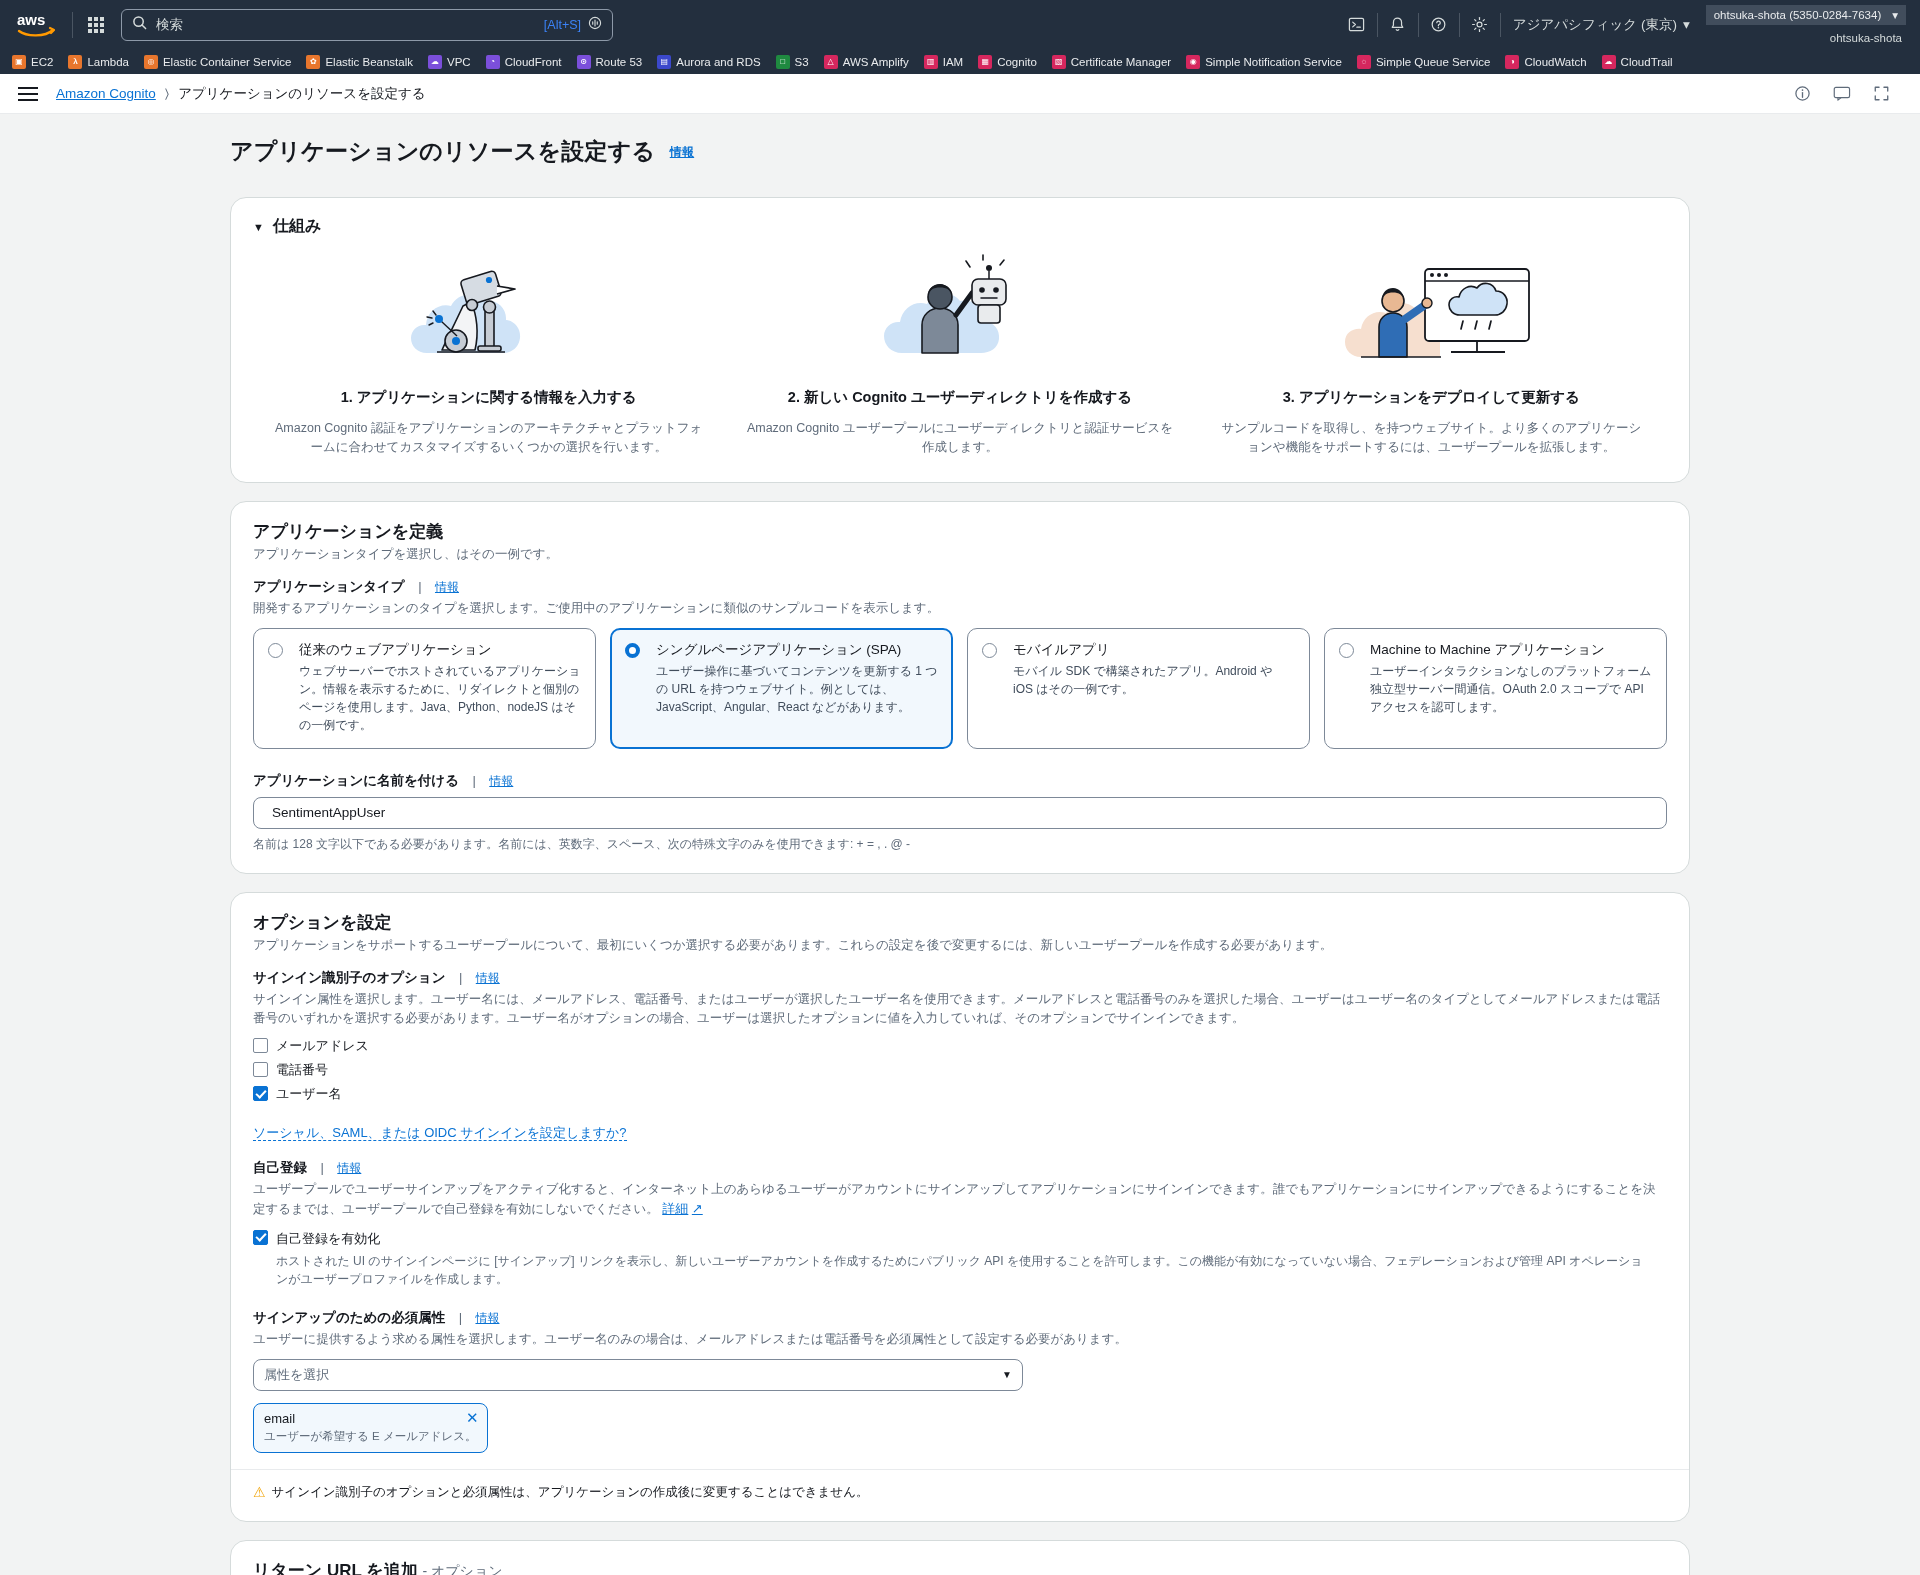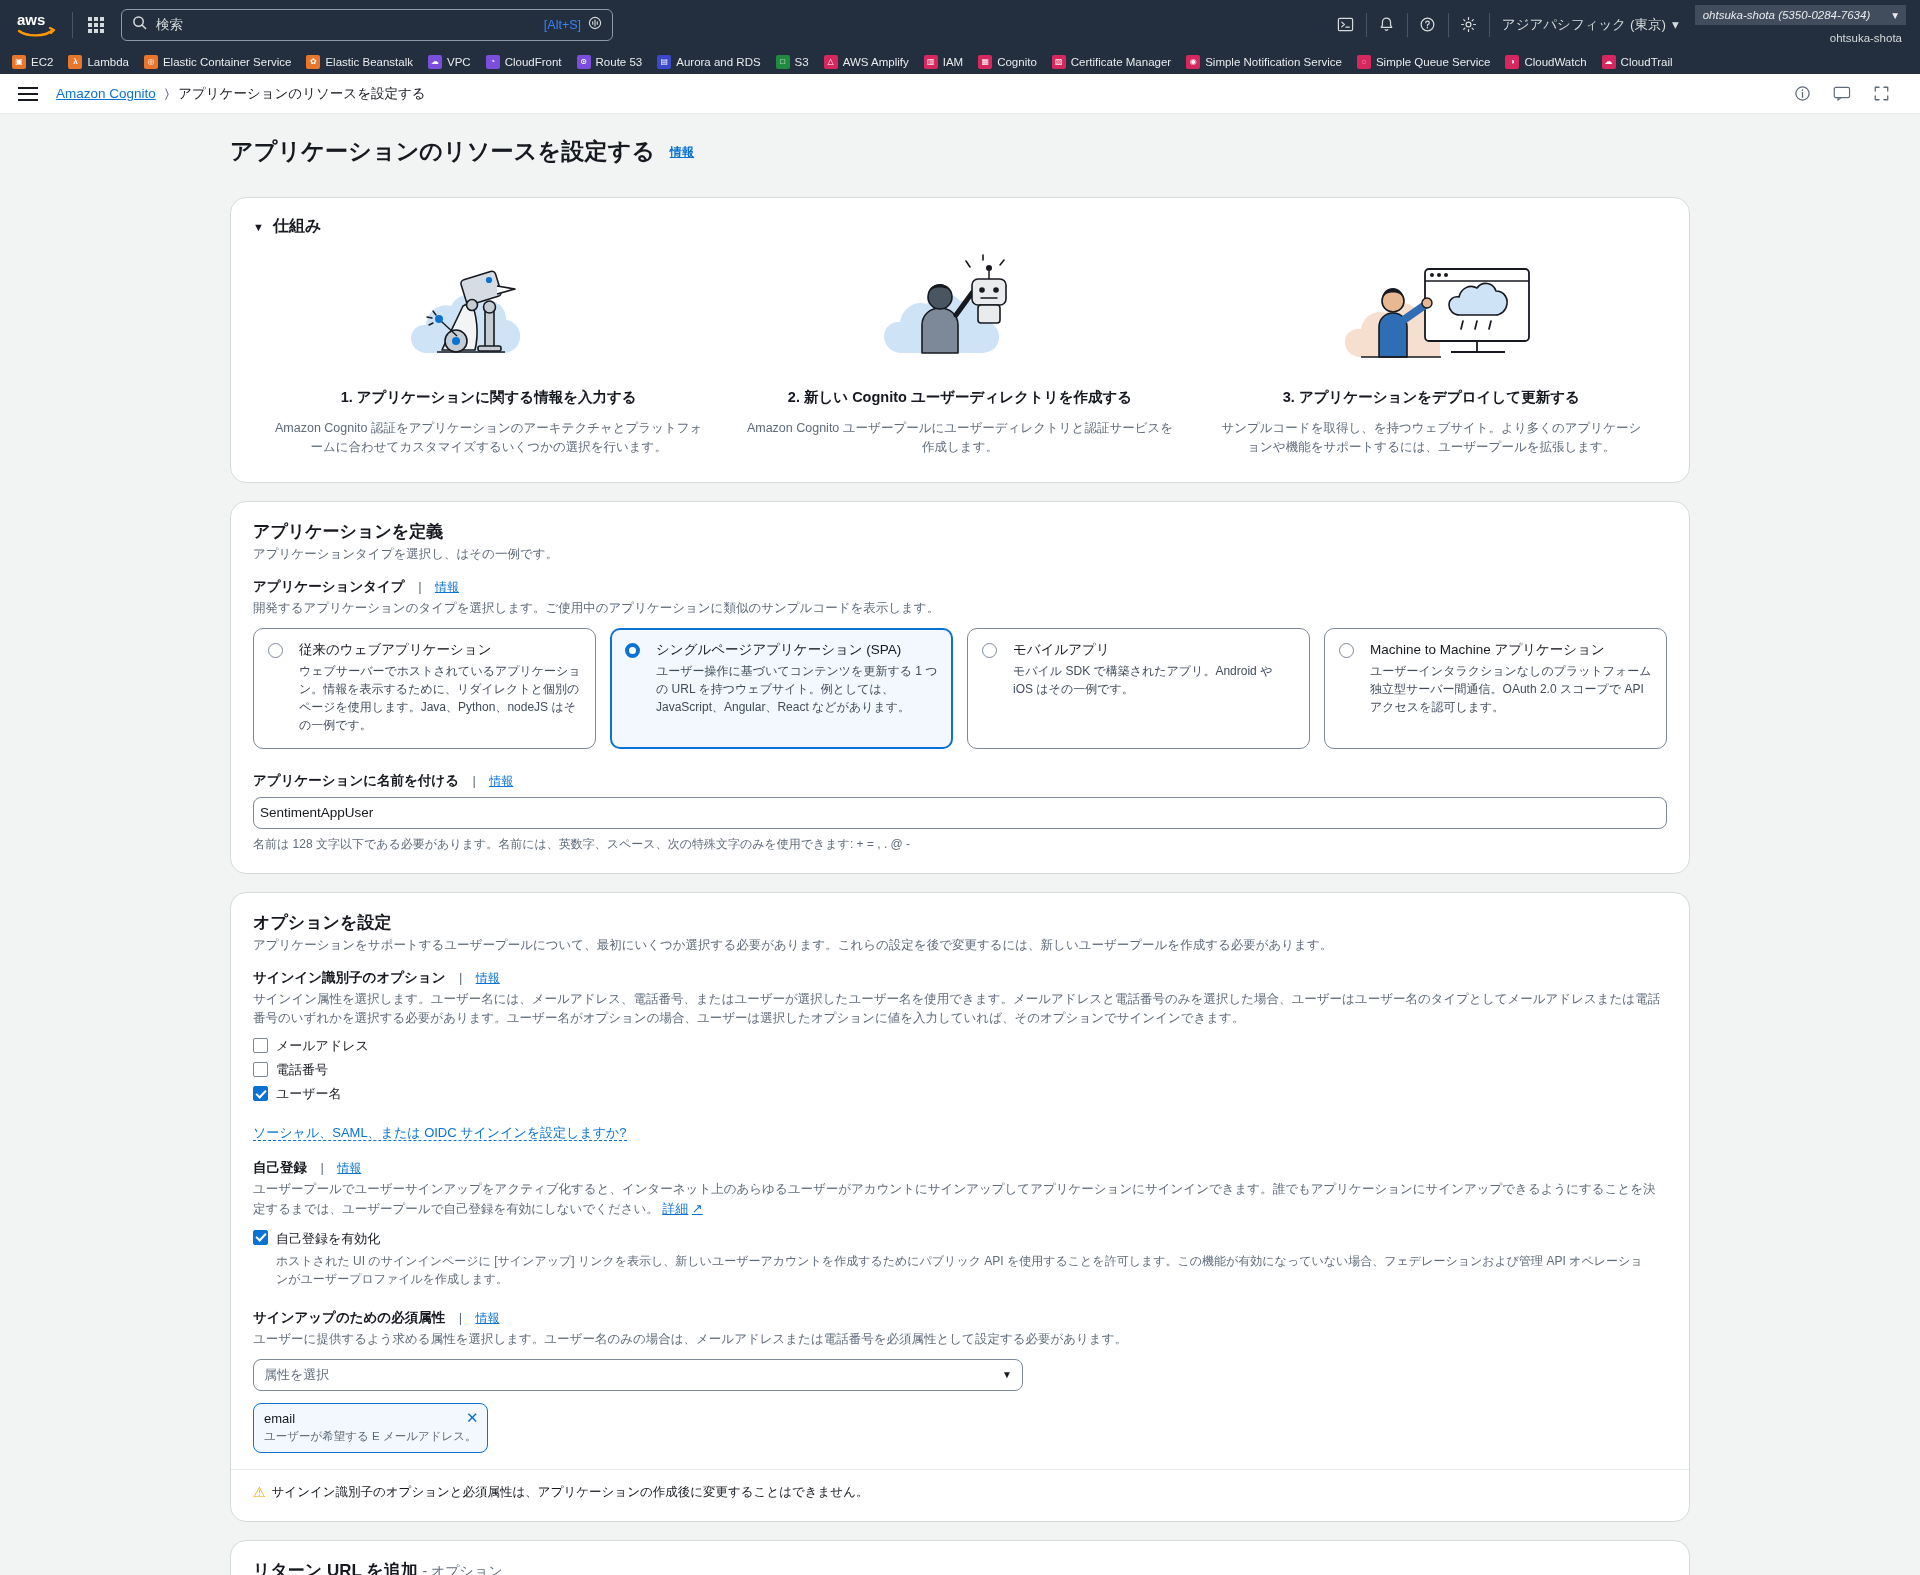--- a/index.html
+++ b/index.html
@@ -35,21 +35,21 @@
   .topnav-right { margin-left: auto; display: flex; align-items: center; height: 49px; }
   .ticon { width: 40px; height: 30px; display: flex; align-items: center; justify-content: center; color:#d5dbdb; cursor:pointer; }
   .ticon svg { display:block; }
   .vbar { width:1px; height:24px; background:#4a5562; }
   .region {
     color: #d5dbdb; font-size: 13.5px; padding: 0 12px; display:flex; gap:6px; cursor:pointer; white-space:nowrap;
   }
   .acct-wrap { display:flex; flex-direction:column; align-items:flex-end; margin-left:4px; }
   .acct-pill {
     background: #414d5c; color: #e9ebed; font-size: 11.5px; padding: 3px 8px;
-    display:flex; align-items:center; gap:22px; white-space:nowrap; cursor:pointer;font-style:italic;
+    display:flex; align-items:center; gap:11px; white-space:nowrap; cursor:pointer;
   }
   .acct-sub { color:#d5dbdb; font-size: 11.5px; padding-top: 7px; padding-right:4px; white-space:nowrap;}
 
   
   .svcbar {
     height: 25px; background: #232f3e; display: flex; align-items: center;
     gap: 0px; padding-left: 12px; overflow: hidden;
   }
   .svc { display:flex; align-items:center; gap:5px; padding: 0 9px 0 0; margin-right:6px; cursor:pointer; white-space:nowrap;}
   .svc .sq { width: 14px; height: 14px; border-radius: 2px; display:flex; align-items:center; justify-content:center;
@@ -100,21 +100,21 @@
     display:flex; gap:16px; background:#fff; cursor:pointer; min-height: 72px;
   }
   .tile.selected { border: 2px solid #0972d3; background:#f2f8fd; padding: 11px 13px 13px 13px; }
   .radio { width:15px; height:15px; border-radius:50%; border:1.6px solid #7d8998; flex:0 0 auto; margin-top:2px; background:#fff;}
   .radio.on { border:4.5px solid #0972d3; }
   .tile-title { font-size: 13.5px; margin-bottom: 3px; }
   .tile-desc { font-size: 12px; color:#414d5c; line-height:1.5; }
 
   .text-input {
     width:100%; height: 32px; border:1px solid #7d8998; border-radius: 8px;
-    padding: 0 6px; font-size: 13.5px; color:#16191f; background:#fff;
+    padding: 0 18px; font-size: 13.5px; color:#16191f; background:#fff;
     font-family: "Liberation Sans", sans-serif;
   }
   .hint { font-size:12px; color:#5f6b7a; margin-top: 6px; line-height:1.5;}
 
   
   .cbrow { display:flex; align-items:flex-start; gap:8px; margin: 6px 0; cursor:pointer;}
   .cb { width:15px; height:15px; border-radius:2px; border:1.6px solid #7d8998; background:#fff; flex:0 0 auto; margin-top:1px; position:relative;}
   .cb.on { background:#0972d3; border-color:#0972d3; }
   .cb.on:after {
     content:""; position:absolute; left:4px; top:0.5px; width:4px; height:8px;

